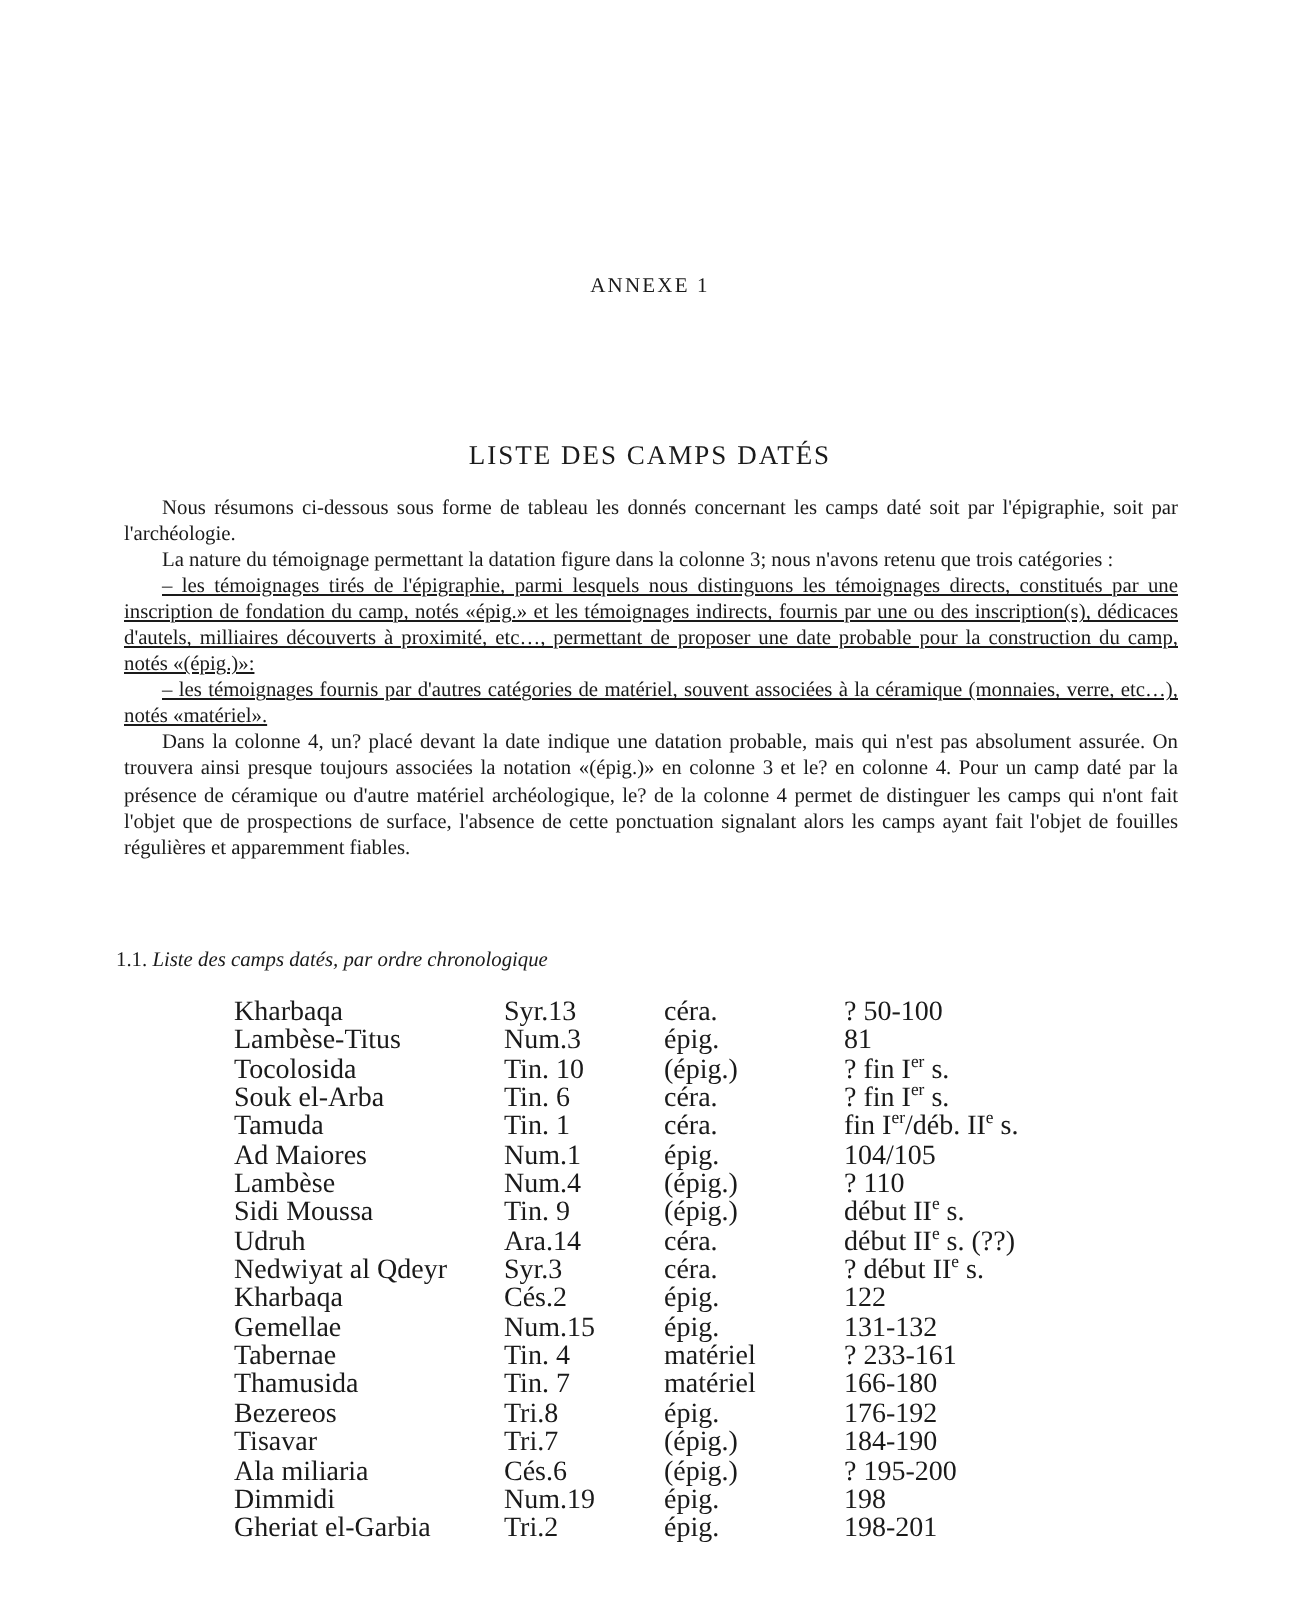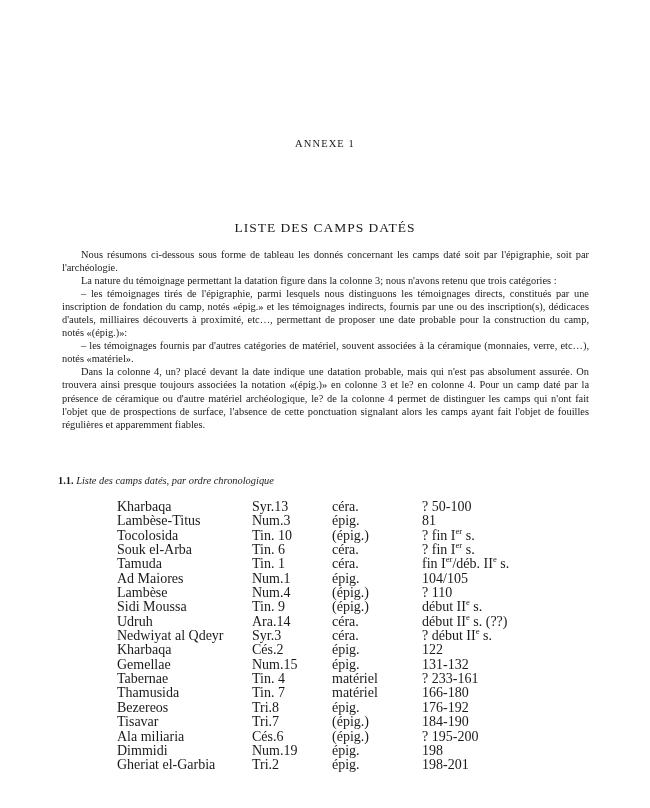--- a/index.html
+++ b/index.html
@@ -51,30 +51,30 @@
     text-align: justify;
     text-justify: inter-word;
   }
   .body-block p {
     margin: 0;
     text-indent: 19px;
     hyphens: manual;
   }
   .body-block p.bullet {
     text-indent: 19px;
+    text-decoration: underline;
   }
   .subhead {
     position: absolute;
     left: 58px;
     top: 475px;
     font-size: 10.4px;
   }
   .subhead .num {
     font-style: normal;
-    font-weight: bold;
   }
   .subhead .ttl {
     font-style: italic;
   }
   table.camps {
     position: absolute;
     left: 117px;
     top: 500px;
     border-collapse: collapse;
     font-size: 14px;

